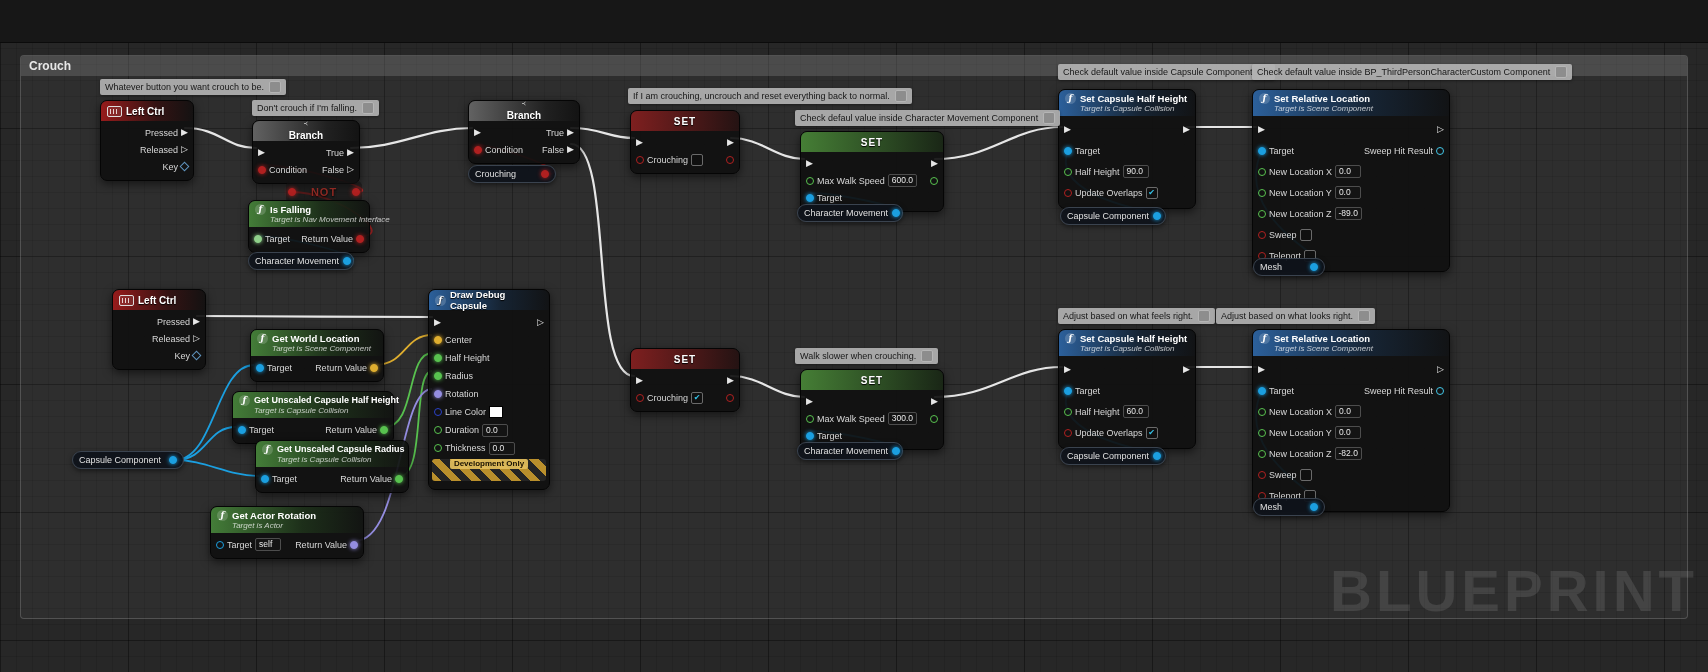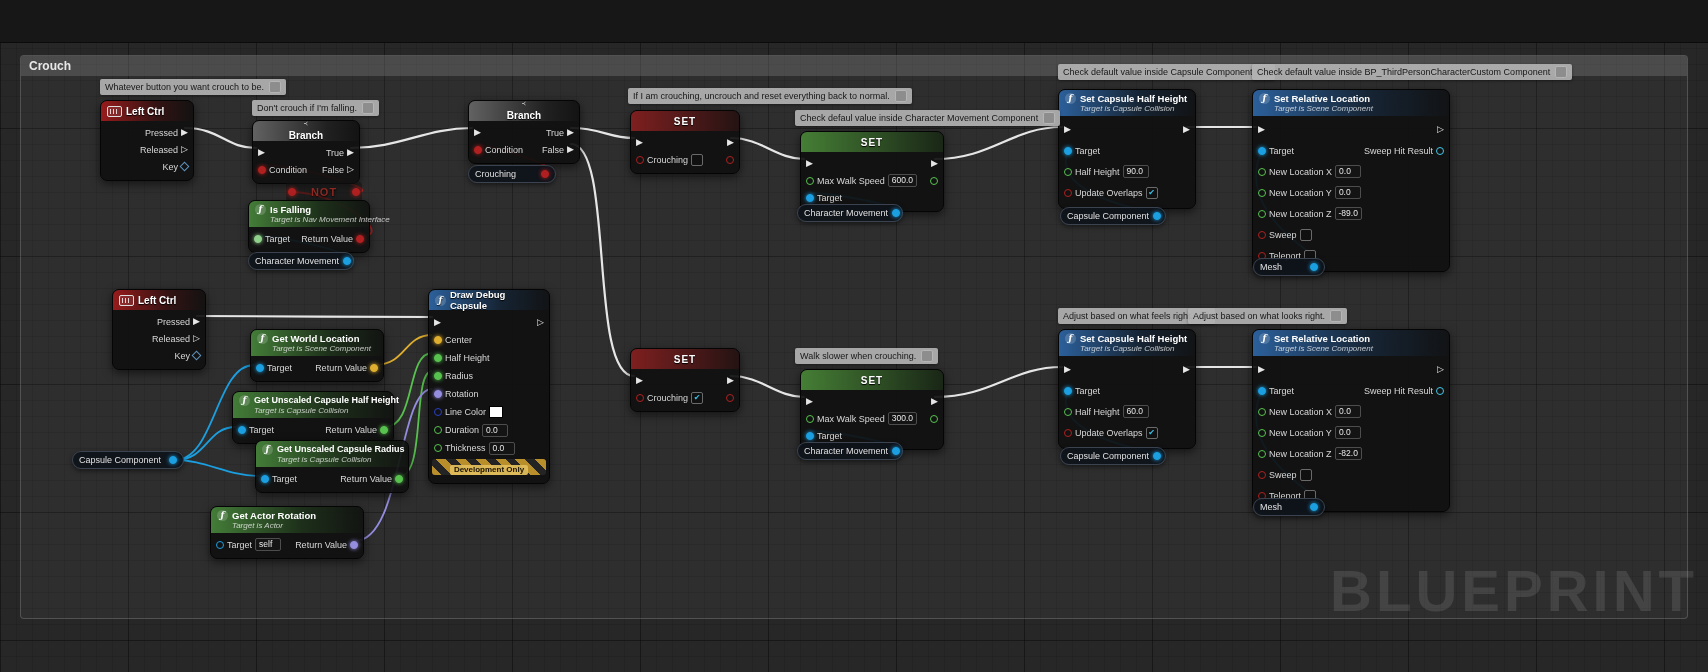--- a/index.html
+++ b/index.html
@@ -46,21 +46,21 @@
   .kb{width:13px;height:9px;border:1px solid #ddd;border-radius:2px;flex:none;position:relative;background:rgba(255,255,255,0.08);}
   .kb::after{content:"";position:absolute;left:2px;right:2px;top:2px;bottom:2px;background:repeating-linear-gradient(90deg,rgba(255,255,255,0.8) 0 1px,transparent 1px 3px);}
   .dia{width:7px;height:7px;border:1.5px solid #5f93bd;transform:rotate(45deg);flex:none;box-sizing:border-box;display:inline-block;}
   .swatch{width:12px;height:10px;background:#fff;border:1px solid #000;flex:none;}
   .pill{position:absolute;height:18px;border-radius:9px;background:rgba(15,19,26,0.95);border:1px solid #3a434f;display:flex;align-items:center;justify-content:space-between;gap:4px;padding:0 6px;box-shadow:0 2px 5px rgba(0,0,0,0.5);box-sizing:border-box;}
   .plb{font-size:9px;color:#e0e0e0;white-space:nowrap;}
   .notnode{position:absolute;display:flex;align-items:center;justify-content:space-between;padding:0 2px;background:rgba(18,18,18,0.55);border-radius:5px;}
   .nottext{font-size:11px;font-weight:bold;color:#8e2a24;letter-spacing:1px;text-shadow:0 1px 2px #000;}
   .bubble{position:absolute;background:rgba(178,178,178,0.92);color:#161616;font-size:9px;line-height:15px;height:16px;padding:0 5px;border-radius:2px;white-space:nowrap;display:flex;align-items:center;gap:5px;box-shadow:0 1px 3px rgba(0,0,0,0.4);}
   .bico{width:10px;height:10px;background:#8d8d8d;border:1px solid #b5b5b5;border-radius:2px;flex:none;}
-  .devonly{margin:2px 3px 3px;height:16px;border-radius:3px;background:repeating-linear-gradient(45deg,#b98f2c 0 7px,#242424 7px 14px);display:flex;align-items:flex-end;justify-content:center;}
+  .devonly{margin:2px 3px 3px;height:22px;border-radius:3px;background:repeating-linear-gradient(45deg,#b98f2c 0 7px,#242424 7px 14px);display:flex;align-items:flex-start;justify-content:center;}
   .devonly span{font-size:8px;color:#181000;background:rgba(224,189,92,0.95);padding:0 4px;border-radius:2px;line-height:10px;font-weight:bold;}
 </style>
 </head>
 <body>
 
 <div id="canvas">
   <div class="topband"></div>
 
   <div class="comment" style="left:20px;top:55px;width:1666px;height:562px">
     <div class="comment-hdr">Crouch</div>
@@ -669,17 +669,17 @@
       <span class="bico"></span>
     </div>
   <div class="bubble" style="left:795px;top:348px">
       <span>Walk slower when crouching.</span>
       <span class="bico"></span>
     </div>
   <div class="bubble" style="left:1058px;top:308px">
       <span>Adjust based on what feels right.</span>
       <span class="bico"></span>
     </div>
-  <div class="bubble" style="left:1188px;top:308px">
+  <div class="bubble" style="left:1216px;top:308px">
       <span>Adjust based on what looks right.</span>
       <span class="bico"></span>
     </div>
 </div>
 
 </body></html>

